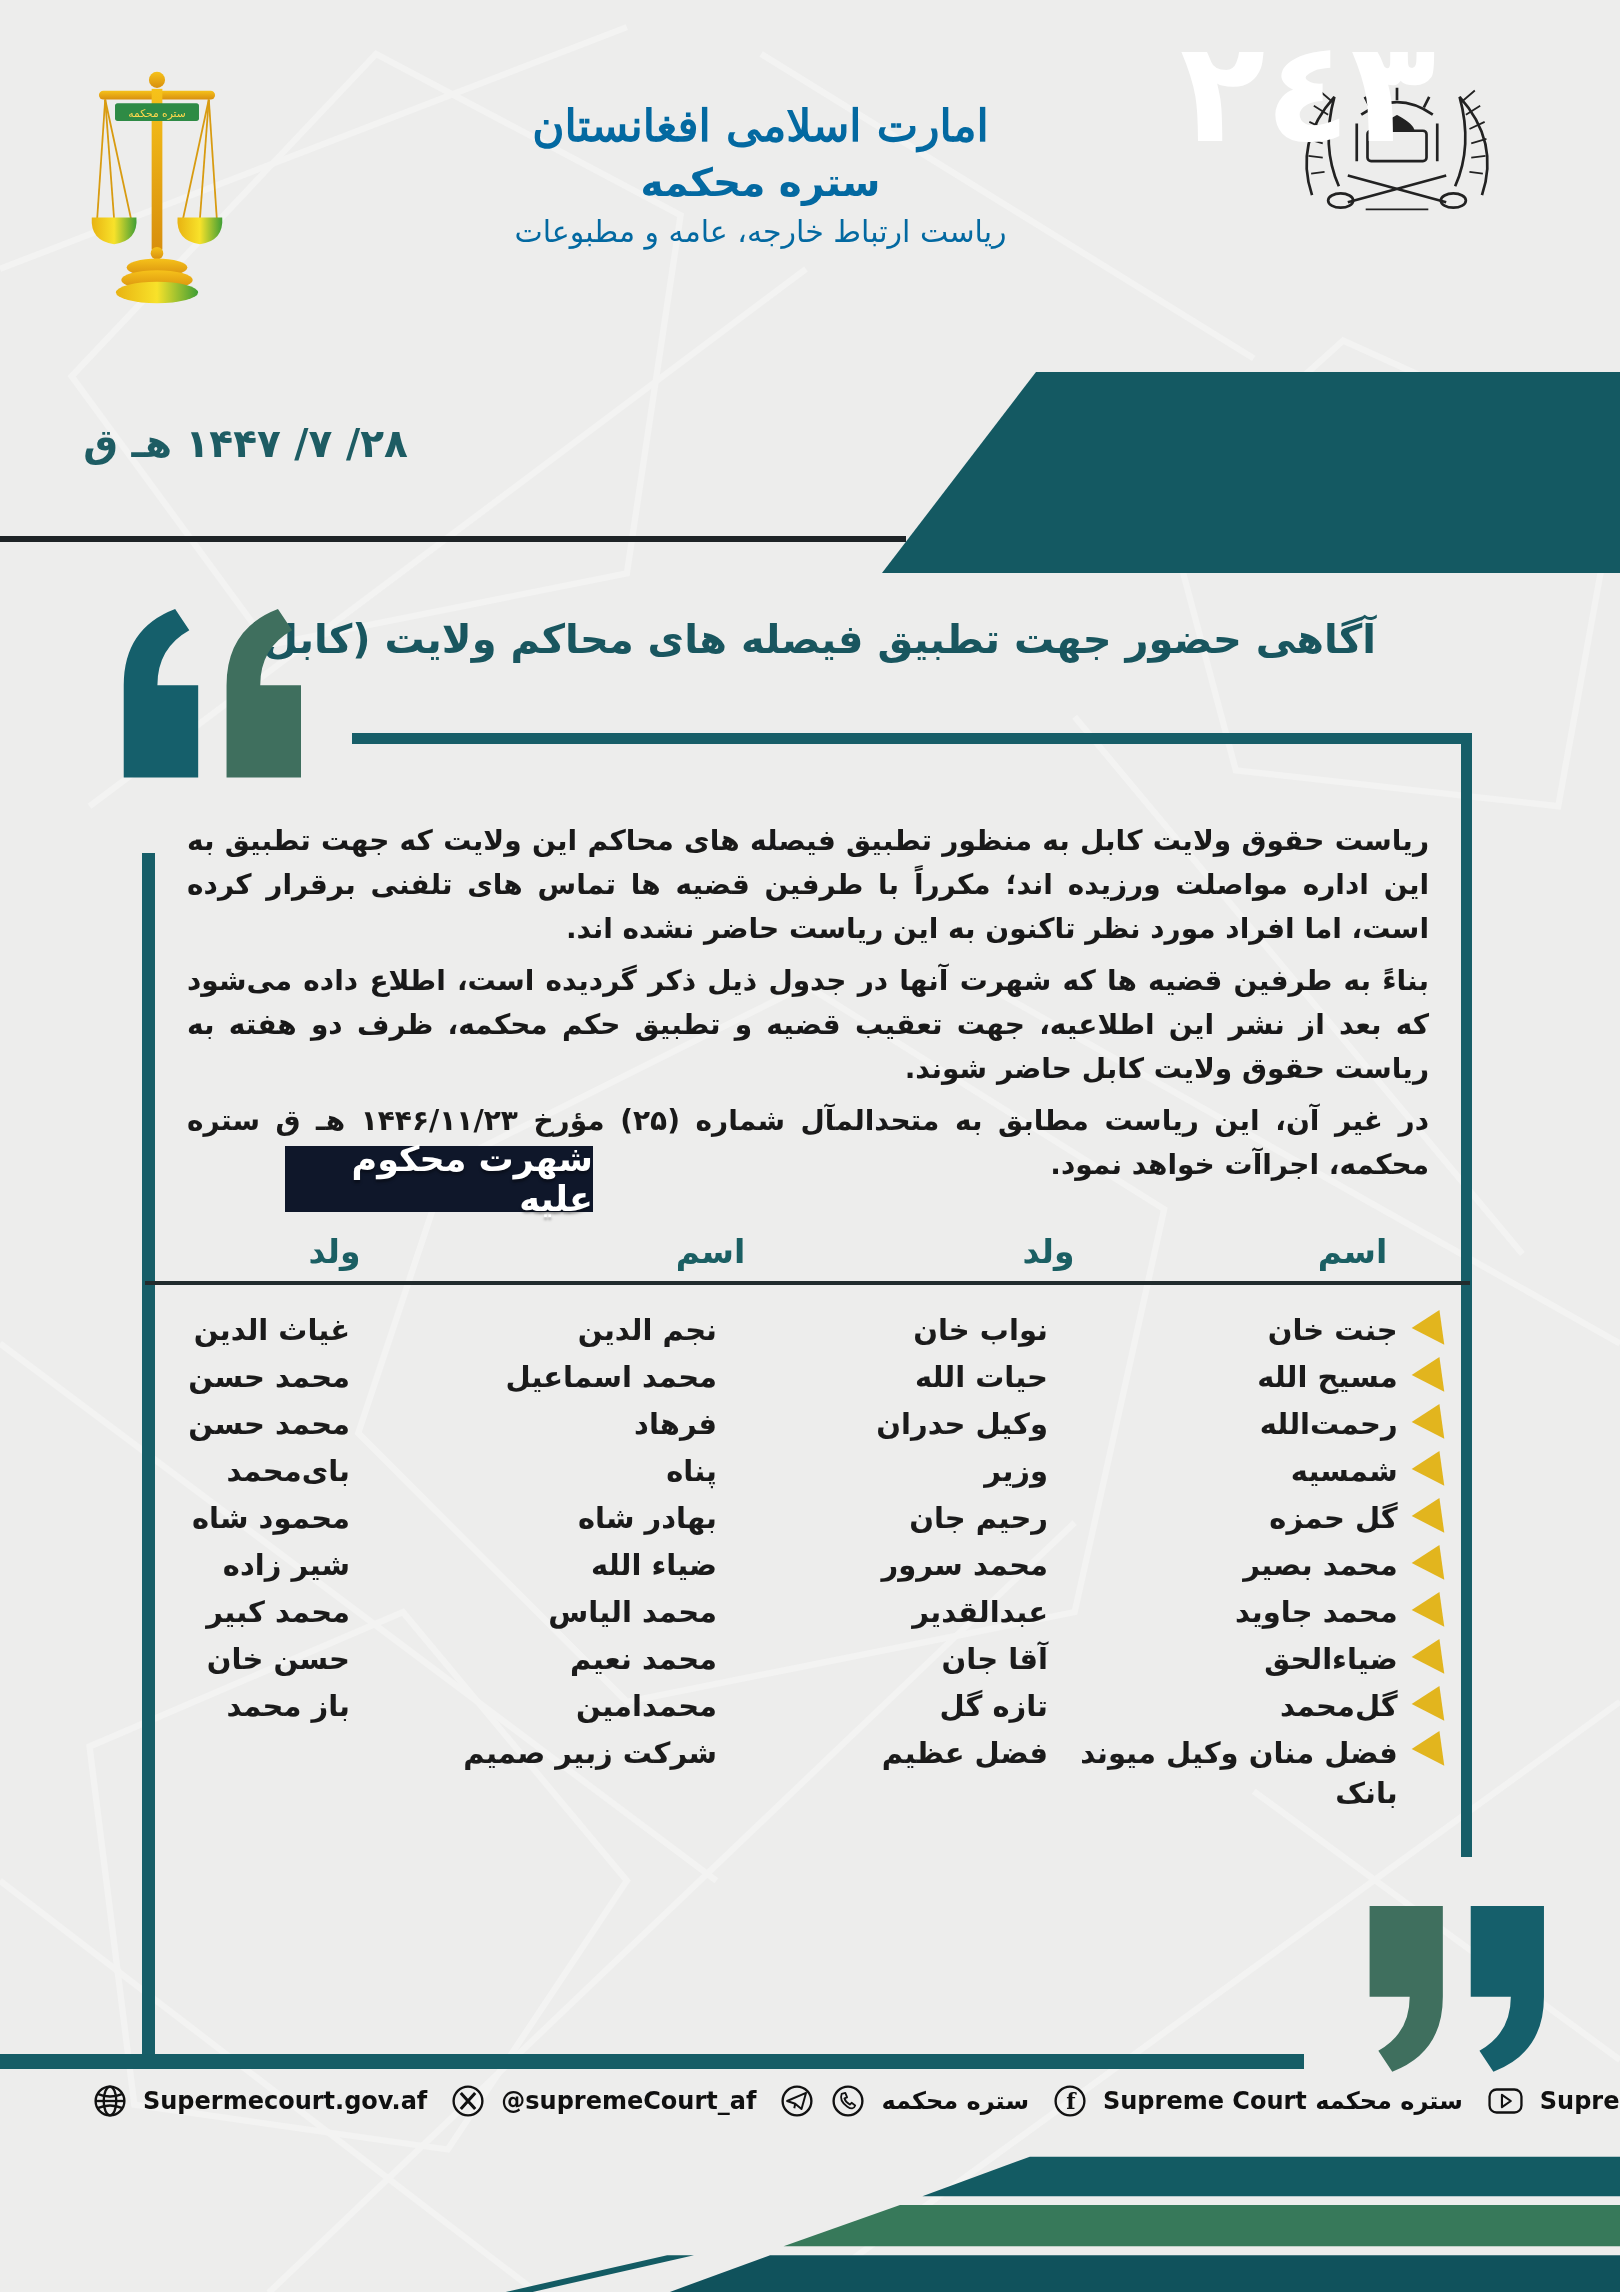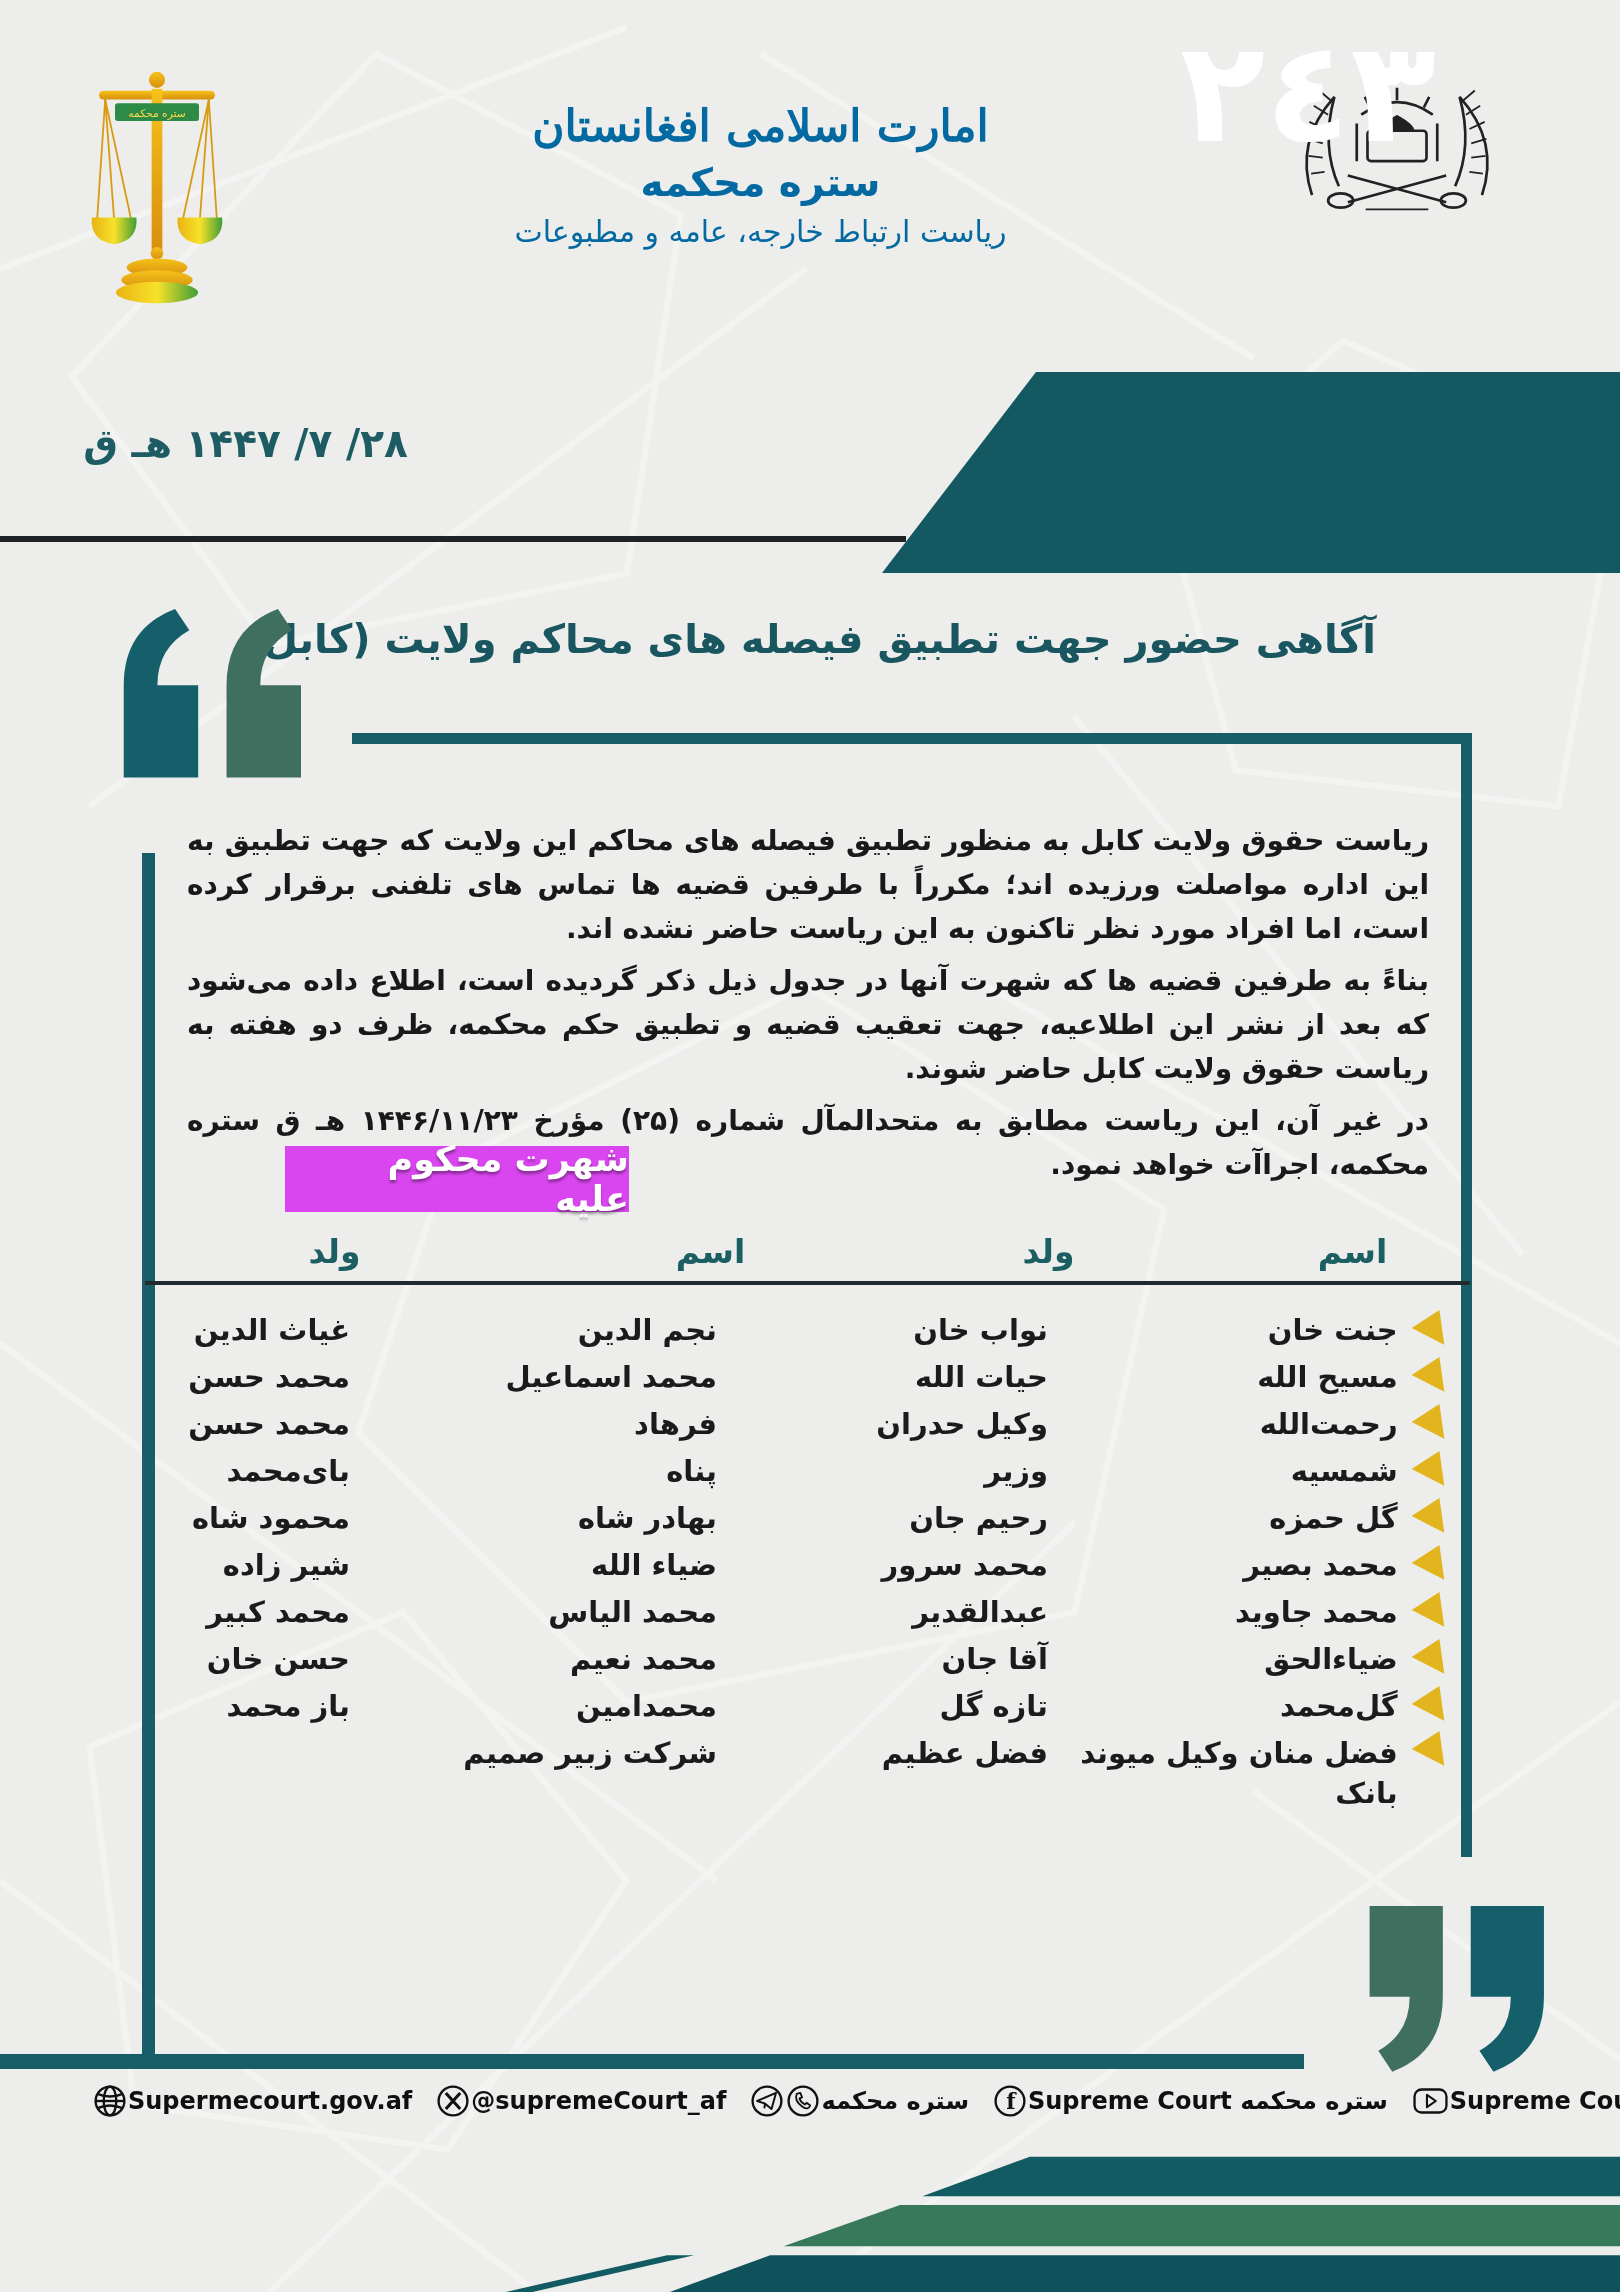--- a/index.html
+++ b/index.html
@@ -34,44 +34,44 @@
             border-top:11.6px solid #175e68;border-right:11.6px solid #175e68;}
   .frame-left{position:absolute;left:142px;top:853px;width:12.5px;height:1215px;background:#175e68;}
   .footer-bar{position:absolute;left:0;top:2054px;width:1304px;height:15px;background:#165d66;}
 
   
   .body-text{position:absolute;left:179px;top:811px;width:1258px;direction:rtl;text-align:justify;
              font-size:28px;line-height:44px;font-weight:700;color:#191919;}
   .body-text p{margin:8px;}
 
   
-  .group-box{position:absolute;top:1146px;width:308px;height:66px;background:#d946ef;color:#fff;
+  .group-box{position:absolute;top:1146px;width:308px;height:66px;background:#0f172a;color:#fff;
              display:flex;align-items:center;justify-content:center;font-size:35px;font-weight:800;
-             direction:rtl;text-shadow:0 2.7px 2.7px rgba(0,0,0,.35);padding-left:36px;}
+             direction:rtl;text-shadow:0 2.7px 2.7px rgba(0,0,0,.35);}
   .group-box.right{left:965px;} .group-box.left{left:285px;}
   .col-head{position:absolute;top:1232px;width:99px;text-align:center;direction:rtl;
             font-size:33px;font-weight:800;color:#1b5f63;}
   .table-sep{position:absolute;left:145px;top:1281px;width:1325px;height:3.6px;background:#212b2d;}
 
   .rows{position:absolute;left:158px;top:1306px;width:1284px;direction:rtl;display:grid;
         grid-template-columns:394px 331px 367px 192px;grid-template-rows:repeat(9,47px) auto;
         font-size:29px;font-weight:600;color:#1b1b1b;}
   .cell{display:flex;align-items:center;justify-content:flex-start;direction:rtl;line-height:40px;}
   .arrow{width:0;height:0;border-right:30px solid #e2b51e;border-top:14.3px solid transparent;
          border-bottom:21.5px solid transparent;margin-left:14.3px;transform:rotate(-8deg);flex:0 0 auto;}
   .c-name-r span.txt{max-width:340px;}
 
   
   .quote-open{position:absolute;left:106px;top:580px;}
   .quote-close{position:absolute;left:1368px;top:1906px;}
 
   
   .footer{position:absolute;left:92px;top:2072px;width:1451px;height:57px;display:flex;align-items:center;
           gap:23px;font-size:24px;font-weight:700;color:#101010;}
-  .f-item{display:flex;align-items:center;gap:0;white-space:nowrap;}
+  .f-item{display:flex;align-items:center;gap:15px;white-space:nowrap;}
 
   .ribbon{position:absolute;left:0;top:2145px;}
 </style>
 </head>
 <body>
 
 <div class="page">
 
   <svg class="bg-pattern" viewBox="0 0 1809 2560">
     <g stroke="#ffffff" stroke-width="7" fill="none" opacity="0.6">

